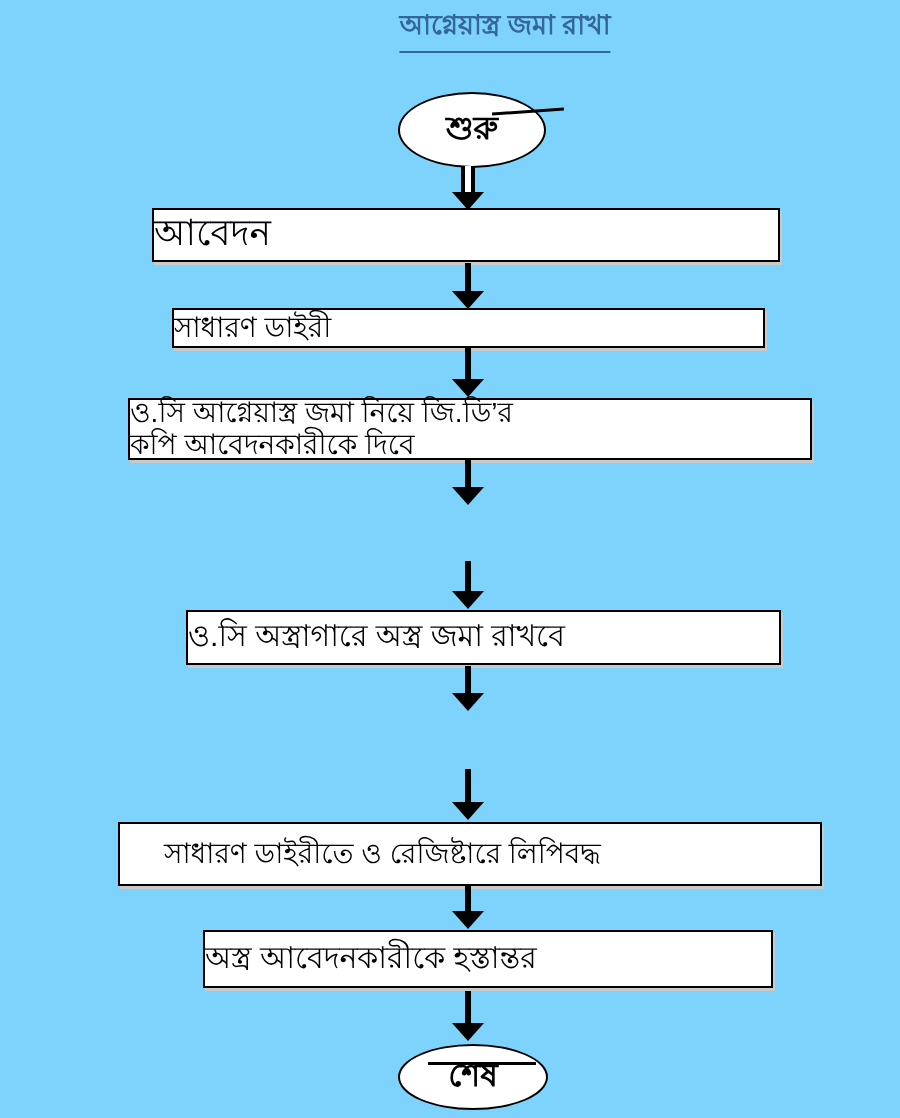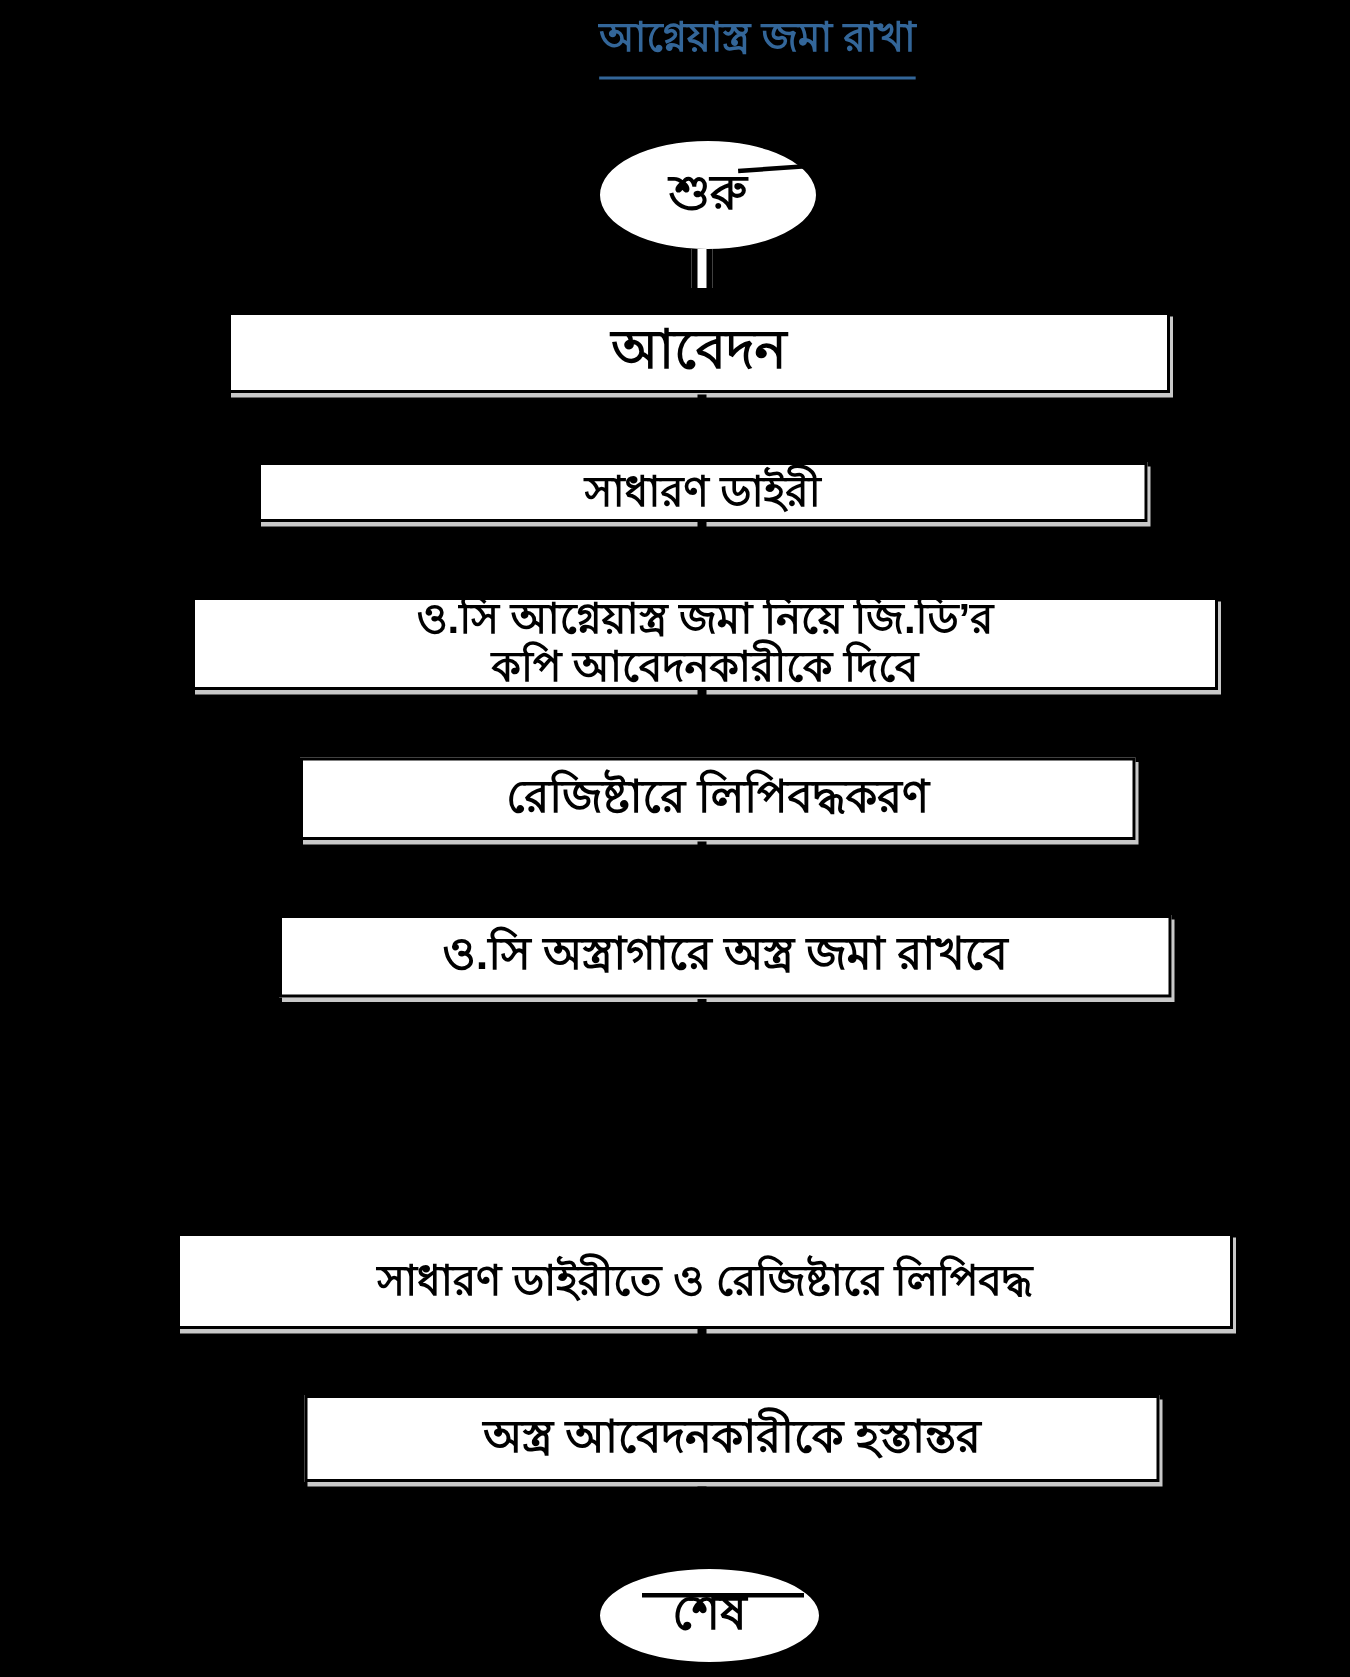--- a/index.html
+++ b/index.html
@@ -3,21 +3,21 @@
 <meta charset="utf-8">
 <style>
   * { margin: 0; padding: 0; box-sizing: border-box; }
   html, body { background: #ffffff; }
   body { font-family: "Liberation Sans", "DejaVu Sans", sans-serif; }
 
   .page {
     position: relative;
     width: 900px;
     height: 1118px;
-    background: #000000;
+    background: #7dd3fc;
     overflow: hidden;
   }
 
   .title {
     position: absolute;
     top: 4px;
     left: 505px;
     transform: translateX(-50%);
     font-size: 27px;
     font-weight: bold;
@@ -27,25 +27,25 @@
     white-space: nowrap;
   }
 
   .node {
     position: absolute;
     background: #ffffff;
     border: 2px solid #000000;
     box-shadow: 2px 3px 0 #c9c9c9;
     display: flex;
     flex-direction: column;
-    align-items: center;
+    align-items: flex-start;
     justify-content: center;
     text-align: center;
     color: #000000;
-    font-weight: bold;
+    font-weight: normal;
   }
 
   .ellipse {
     position: absolute;
     background: #ffffff;
     border: 2px solid #000000;
     border-radius: 50%;
     display: flex;
     align-items: center;
     justify-content: center;
@@ -144,23 +144,20 @@
   <div class="node fs28" style="left:128px; top:398px; width:684px; height:62px;">
     <span class="line">ও.সি আগ্নেয়াস্ত্র জমা নিয়ে জি.ডি’র</span>
     <span class="line">কপি আবেদনকারীকে দিবে</span>
   </div>
 
   <div class="arrow" style="left:452px; top:460px; height:45px;">
     <span class="shaft"></span>
     <span class="head"></span>
   </div>
 
-  <div class="node fs30" style="left:200px; top:505px; width:557px; height:55px;">
-    <span class="line">রেজিষ্টারে লিপিবদ্ধকরণ</span>
-  </div>
 
   <div class="arrow" style="left:452px; top:561px; height:48px;">
     <span class="shaft"></span>
     <span class="head"></span>
   </div>
 
   <div class="node fs30" style="left:186px; top:610px; width:595px; height:55px;">
     <span class="line">ও.সি অস্ত্রাগারে অস্ত্র জমা রাখবে</span>
   </div>
 
@@ -168,21 +165,21 @@
     <span class="shaft"></span>
     <span class="head"></span>
   </div>
 
 
   <div class="arrow" style="left:452px; top:769px; height:51px;">
     <span class="shaft"></span>
     <span class="head"></span>
   </div>
 
-  <div class="node fs28" style="left:118px; top:822px; width:704px; height:64px;">
+  <div class="node fs28" style="left:118px; top:822px; width:704px; height:64px;padding-left:44px;">
     <span class="line">সাধারণ ডাইরীতে ও রেজিষ্টারে লিপিবদ্ধ</span>
   </div>
 
   <div class="arrow" style="left:452px; top:886px; height:43px;">
     <span class="shaft"></span>
     <span class="head"></span>
   </div>
 
   <div class="node fs30" style="left:203px; top:930px; width:570px; height:58px;">
     <span class="line">অস্ত্র আবেদনকারীকে হস্তান্তর</span>

